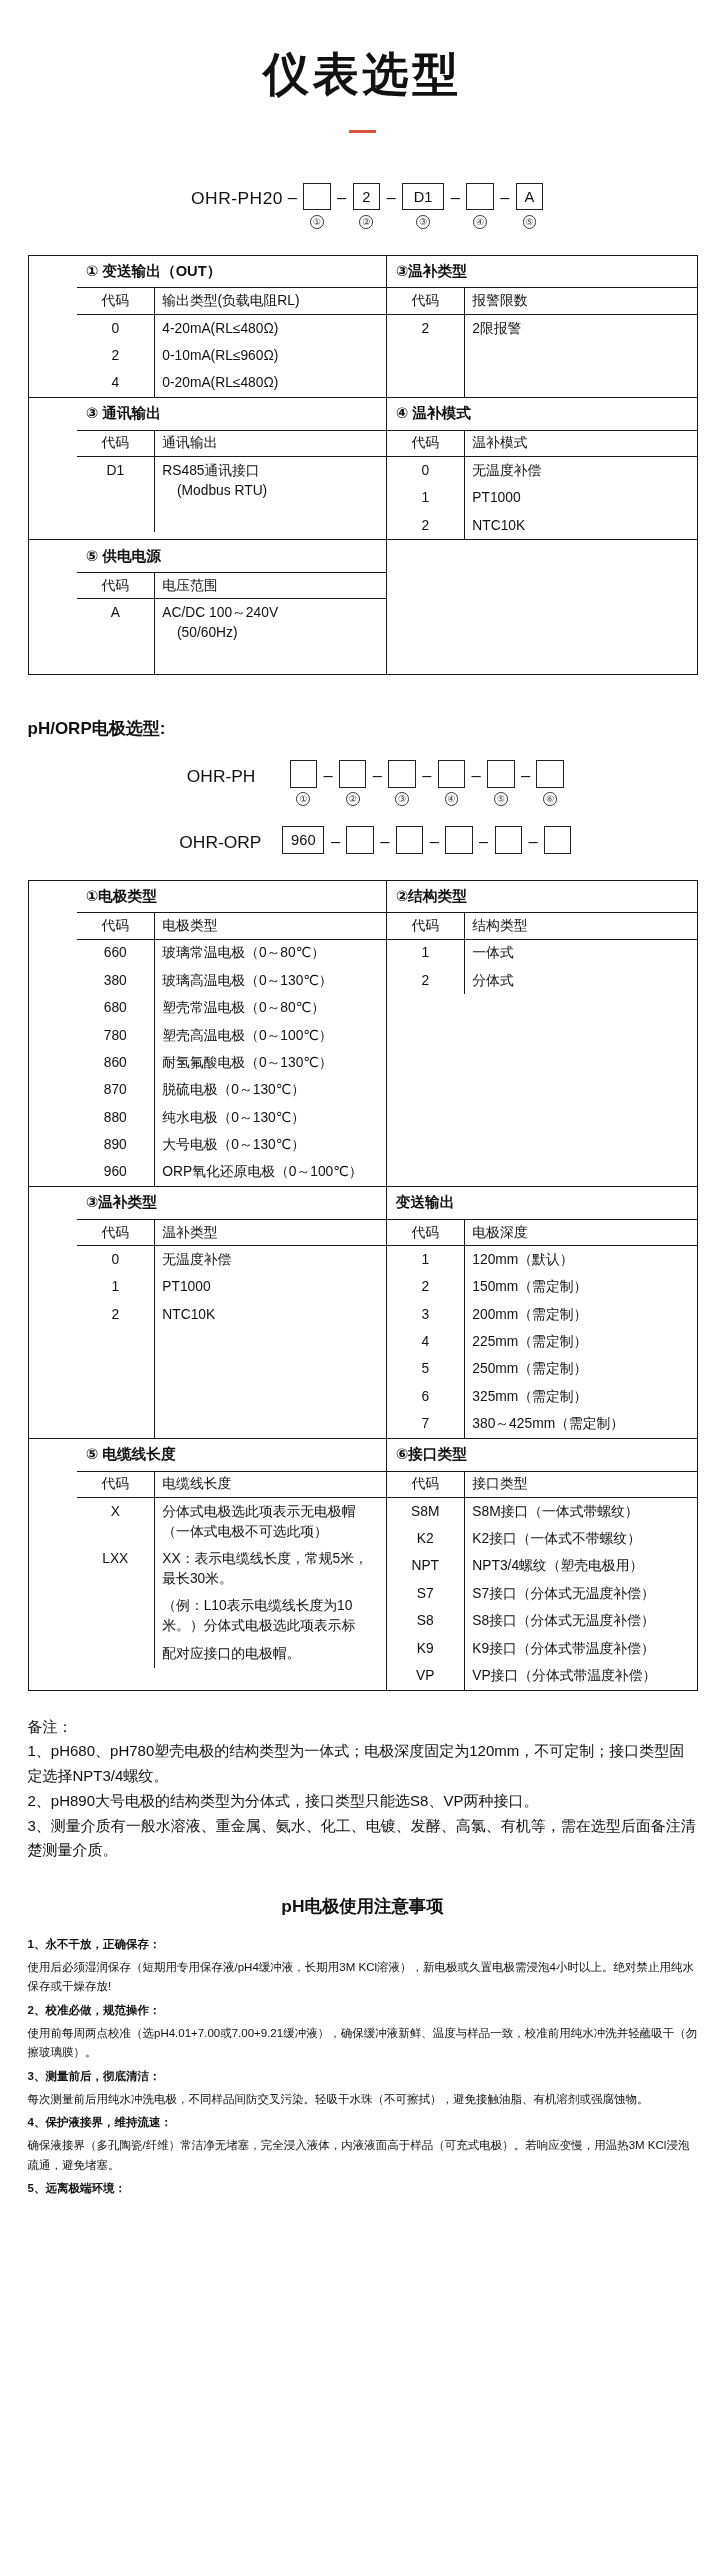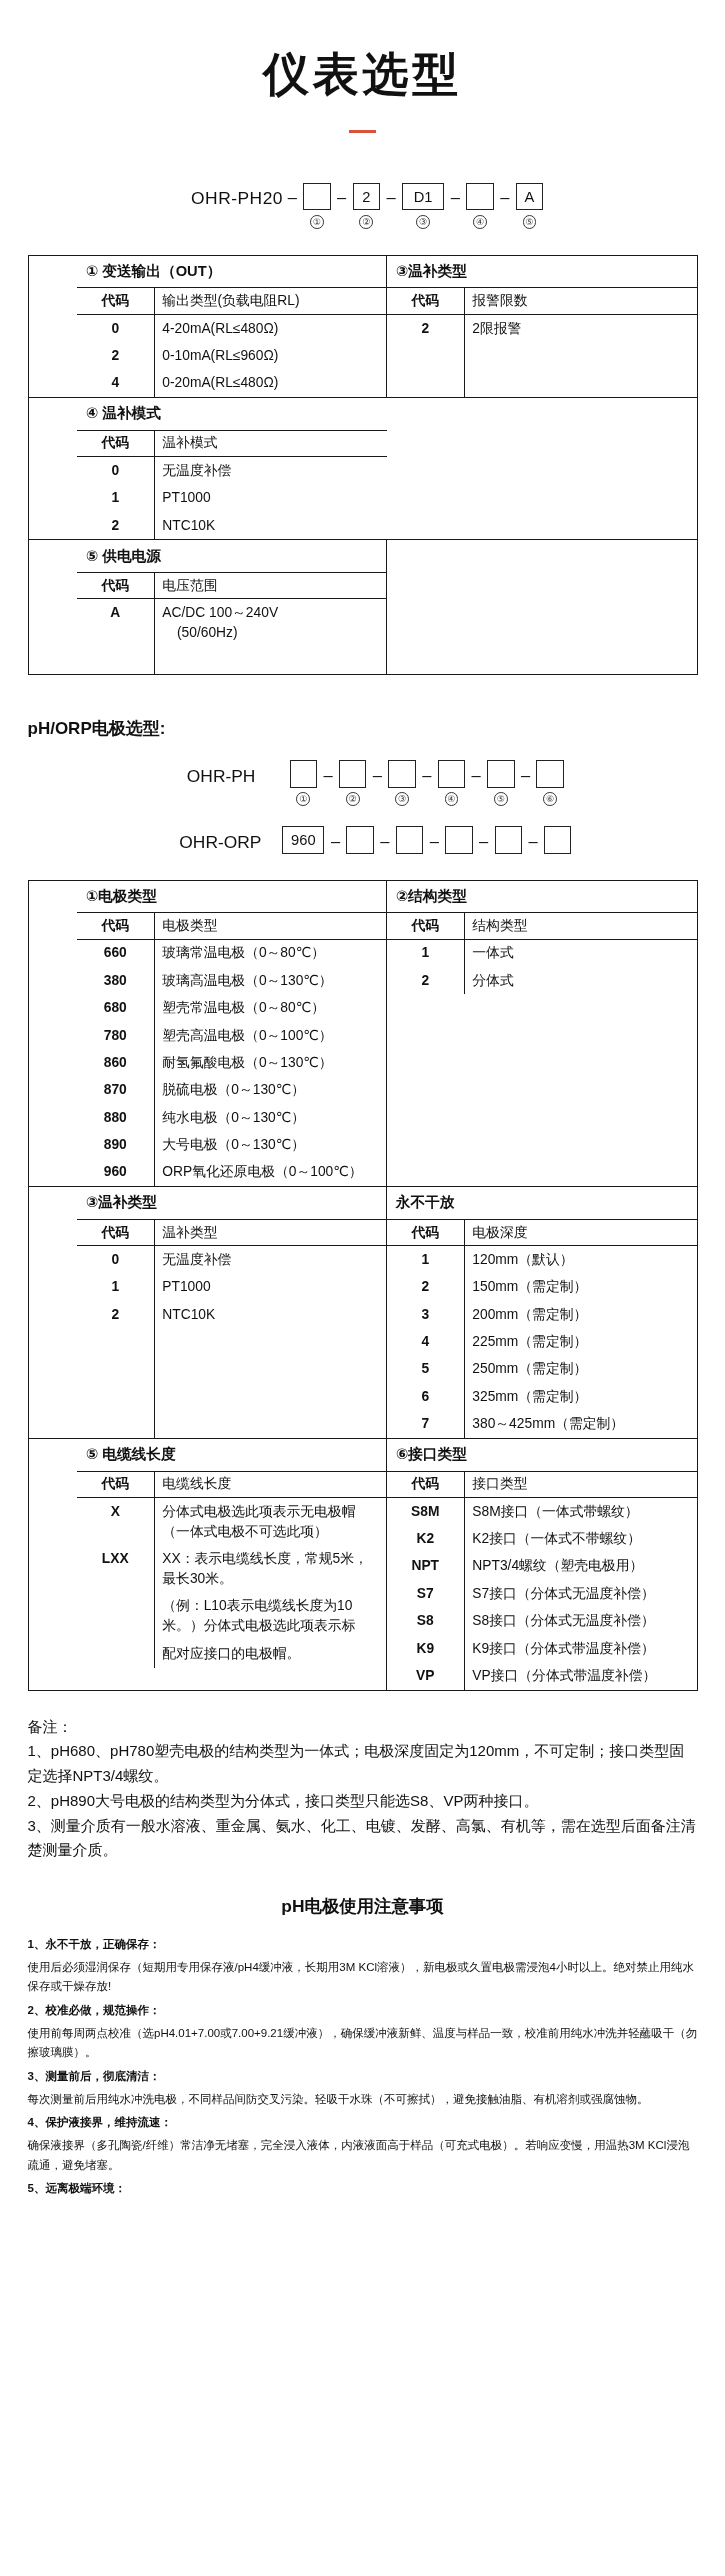--- a/index.html
+++ b/index.html
@@ -66,21 +66,21 @@
   }
   .mini-table { width:100%; border-collapse: collapse; font-size: 13.8px; }
   .mini-table th, .mini-table td {
     border-top: 0; border-bottom: 0;
     padding: 3.7px 7.3px;
     text-align: left;
     font-weight: normal;
     vertical-align: top;
   }
   .mini-table thead th { font-size: 13.8px; }
-  .mini-table .c-code { width: 78px; text-align:center; border-right:0.9px solid #1a1a1a;font-weight:bold; }
+  .mini-table .c-code { width: 78px; text-align:center; border-right:0.9px solid #1a1a1a; }
   .mini-table thead tr { border-bottom: 0.9px solid #1a1a1a; }
   .mini-table tbody tr td { line-height: 1.45; }
   .hr-line { border-bottom: 0.9px solid #1a1a1a; }
   .sub-line { padding-left: 14.7px; display:block; }
 
   
   .sub-title {
     margin: 42px 0 0 27.5px;
     font-size: 17px; font-weight: bold;
   }
@@ -196,20 +196,44 @@
                 <td class="c-code">&nbsp;</td>
                 <td>&nbsp;</td>
               </tr>
           </tbody>
         </table>
       </div>
     </div>
 
     <div class="row2 hr-line">
       <div class="cell-half">
+        <div class="sec-head">③ 通讯输出</div>
+        <table class="mini-table">
+          <thead>
+            <tr>
+              <th class="c-code">代码</th>
+              <th>通讯输出</th>
+            </tr>
+          </thead>
+          <tbody>
+            <tr>
+              <td class="c-code">D1</td>
+              <td>
+                <span>RS485通讯接口</span>
+                <span class="sub-line">(Modbus RTU)</span>
+              </td>
+            </tr>
+            <tr>
+                <td class="c-code">&nbsp;</td>
+                <td>&nbsp;</td>
+              </tr>
+          </tbody>
+        </table>
+      </div>
+      <div class="cell-half">
         <div class="sec-head">④ 温补模式</div>
         <table class="mini-table">
           <thead>
             <tr>
               <th class="c-code">代码</th>
               <th>温补模式</th>
             </tr>
           </thead>
           <tbody>
             <tr>
@@ -435,21 +459,21 @@
                 <td>&nbsp;</td>
               </tr>
             <tr>
                 <td class="c-code">&nbsp;</td>
                 <td>&nbsp;</td>
               </tr>
           </tbody>
         </table>
       </div>
       <div class="cell-half">
-        <div class="sec-head">永不干放</div>
+        <div class="sec-head">变送输出</div>
         <table class="mini-table">
           <thead>
             <tr>
               <th class="c-code">代码</th>
               <th>电极深度</th>
             </tr>
           </thead>
           <tbody>
             <tr>
                 <td class="c-code">1</td>

